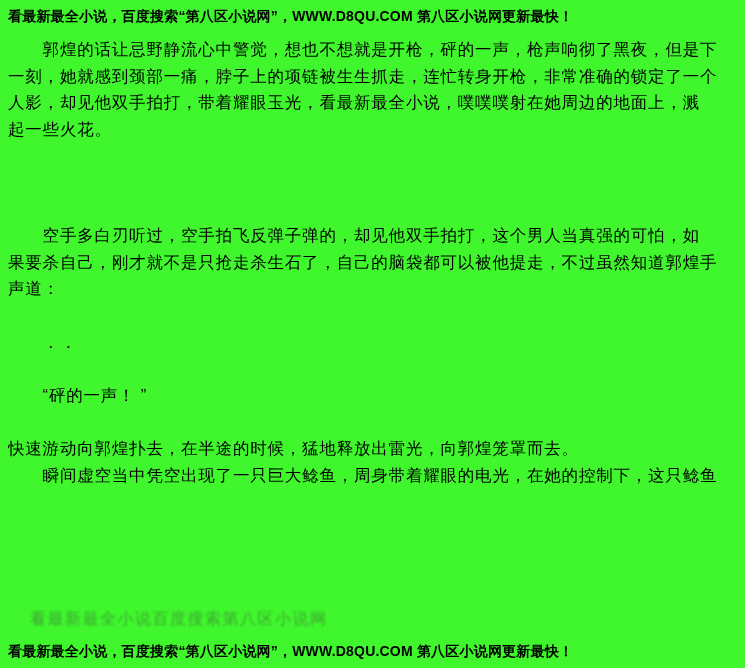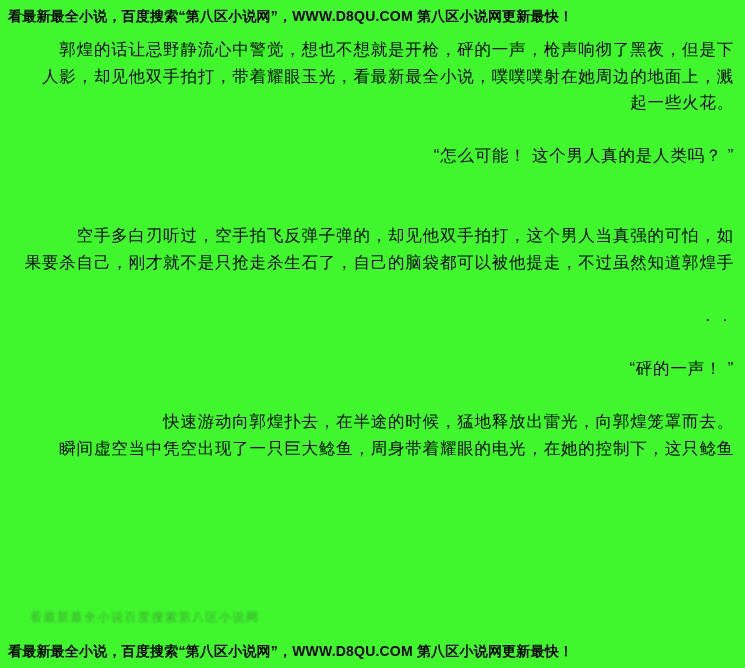--- a/index.html
+++ b/index.html
@@ -18,61 +18,61 @@
     font-weight:bold;
     font-size:14px;
     color:#000;
     white-space:nowrap;
     letter-spacing:0.2px;
   }
   .banner-top{top:8px;}
   .banner-bottom{top:643px;}
   .novel-text{
     position:absolute;
-    top:36px;left:20px;
+    top:36px;left:8px;
     width:714px;
     color:#000;
     font-size:16.5px;
-    text-align:right;
   }
   .text-line{
     height:26.6px;
     line-height:26.6px;
     white-space:pre;
     letter-spacing:0.8px;
     overflow:hidden;
   }
   .faint-line{
     position:absolute;
     top:609px;left:30px;
-    font-size:12px;
+    font-size:16px;
     color:#3c4f3c;
     opacity:0.5;
     filter:blur(0.8px);
     letter-spacing:1.5px;
     white-space:nowrap;
   }
 </style>
 </head>
 <body style="background: rgb(63, 247, 44); color: rgb(0, 0, 0);">
 
 <div class="page">
 
   <div class="banner banner-top">看最新最全小说，百度搜索“第八区小说网”，WWW.D8QU.COM 第八区小说网更新最快！</div>
 
   <div class="novel-text">
       <div class="text-line">　　郭煌的话让忌野静流心中警觉，想也不想就是开枪，砰的一声，枪声响彻了黑夜，但是下</div>
+      <div class="text-line">一刻，她就感到颈部一痛，脖子上的项链被生生抓走，连忙转身开枪，非常准确的锁定了一个</div>
       <div class="text-line">人影，却见他双手拍打，带着耀眼玉光，看最新最全小说，噗噗噗射在她周边的地面上，溅</div>
       <div class="text-line">起一些火花。</div>
       <div class="text-line">&nbsp;</div>
-      <div class="text-line">　　“怎么可能！ 这个男人真的是人类吗？ ”</div>
       <div class="text-line">&nbsp;</div>
       <div class="text-line">&nbsp;</div>
       <div class="text-line">　　空手多白刃听过，空手拍飞反弹子弹的，却见他双手拍打，这个男人当真强的可怕，如</div>
       <div class="text-line">果要杀自己，刚才就不是只抢走杀生石了，自己的脑袋都可以被他提走，不过虽然知道郭煌手</div>
+      <div class="text-line">声道：</div>
       <div class="text-line">&nbsp;</div>
       <div class="text-line">　　．．</div>
       <div class="text-line">&nbsp;</div>
       <div class="text-line">　　“砰的一声！ ”</div>
       <div class="text-line">&nbsp;</div>
       <div class="text-line">快速游动向郭煌扑去，在半途的时候，猛地释放出雷光，向郭煌笼罩而去。</div>
       <div class="text-line">　　瞬间虚空当中凭空出现了一只巨大鲶鱼，周身带着耀眼的电光，在她的控制下，这只鲶鱼</div>
       <div class="text-line">&nbsp;</div>
     </div>
 

